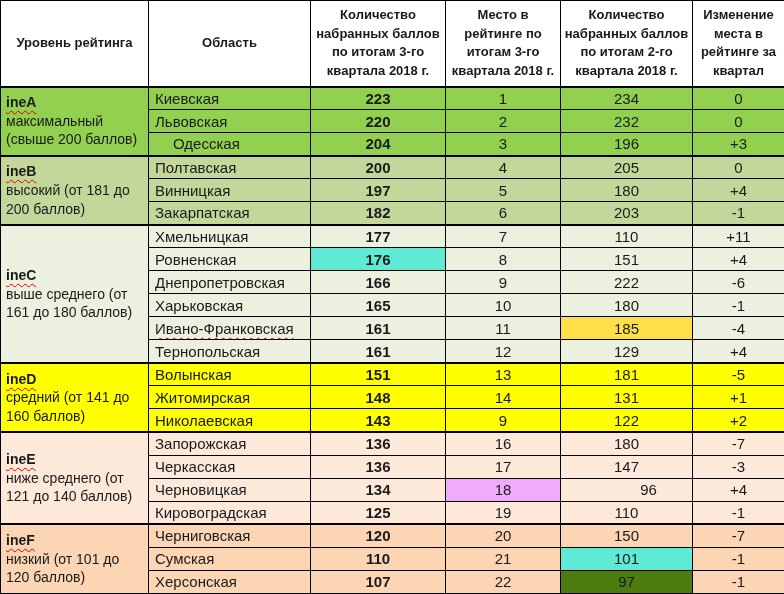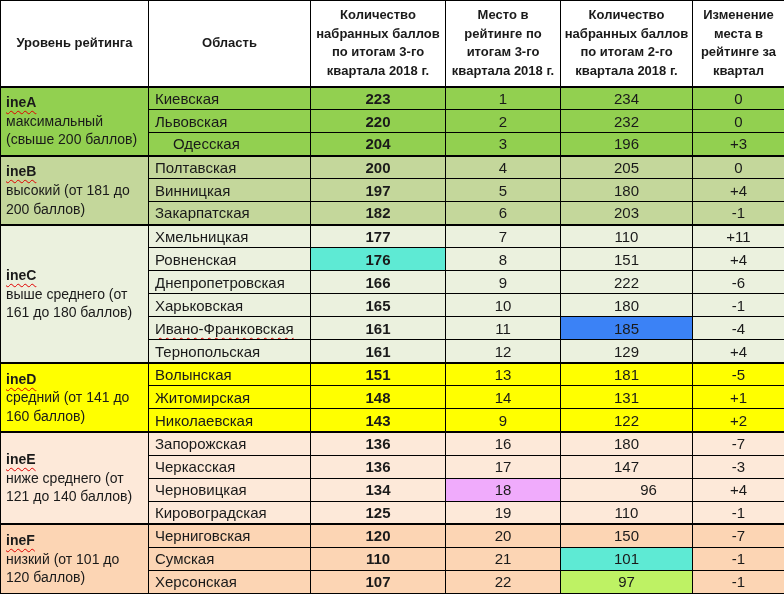--- a/index.html
+++ b/index.html
@@ -167,21 +167,21 @@
           <td class="region-cell" style="background: rgb(235, 241, 222);">Харьковская</td>
           <td class="num pts3" style="background: rgb(235, 241, 222);">165</td>
           <td class="num" style="background: rgb(235, 241, 222);">10</td>
           <td class="num" style="background: rgb(235, 241, 222);">180</td>
           <td class="num" style="background: rgb(235, 241, 222);">-1</td>
         </tr>
         <tr>
           <td class="region-cell" style="background: rgb(235, 241, 222);"><span class="misspell">Ивано-Франковская</span></td>
           <td class="num pts3" style="background: rgb(235, 241, 222);">161</td>
           <td class="num" style="background: rgb(235, 241, 222);">11</td>
-          <td class="num" style="background: #3b82f6;">185</td>
+          <td class="num" style="background: #fde047;">185</td>
           <td class="num" style="background: rgb(235, 241, 222);">-4</td>
         </tr>
         <tr>
           <td class="region-cell" style="background: rgb(235, 241, 222);">Тернопольская</td>
           <td class="num pts3" style="background: rgb(235, 241, 222);">161</td>
           <td class="num" style="background: rgb(235, 241, 222);">12</td>
           <td class="num" style="background: rgb(235, 241, 222);">129</td>
           <td class="num" style="background: rgb(235, 241, 222);">+4</td>
         </tr>
         <tr class="group-start">
@@ -256,18 +256,18 @@
           <td class="region-cell" style="background: rgb(252, 213, 180);">Сумская</td>
           <td class="num pts3" style="background: rgb(252, 213, 180);">110</td>
           <td class="num" style="background: rgb(252, 213, 180);">21</td>
           <td class="num" style="background: #5eead4;">101</td>
           <td class="num" style="background: rgb(252, 213, 180);">-1</td>
         </tr>
         <tr>
           <td class="region-cell" style="background: rgb(252, 213, 180);">Херсонская</td>
           <td class="num pts3" style="background: rgb(252, 213, 180);">107</td>
           <td class="num" style="background: rgb(252, 213, 180);">22</td>
-          <td class="num" style="background: #bef264;">97</td>
+          <td class="num" style="background: #4d7c0f;">97</td>
           <td class="num" style="background: rgb(252, 213, 180);">-1</td>
         </tr>
       </tbody>
   </table>
 </div>
 
 </body></html>

